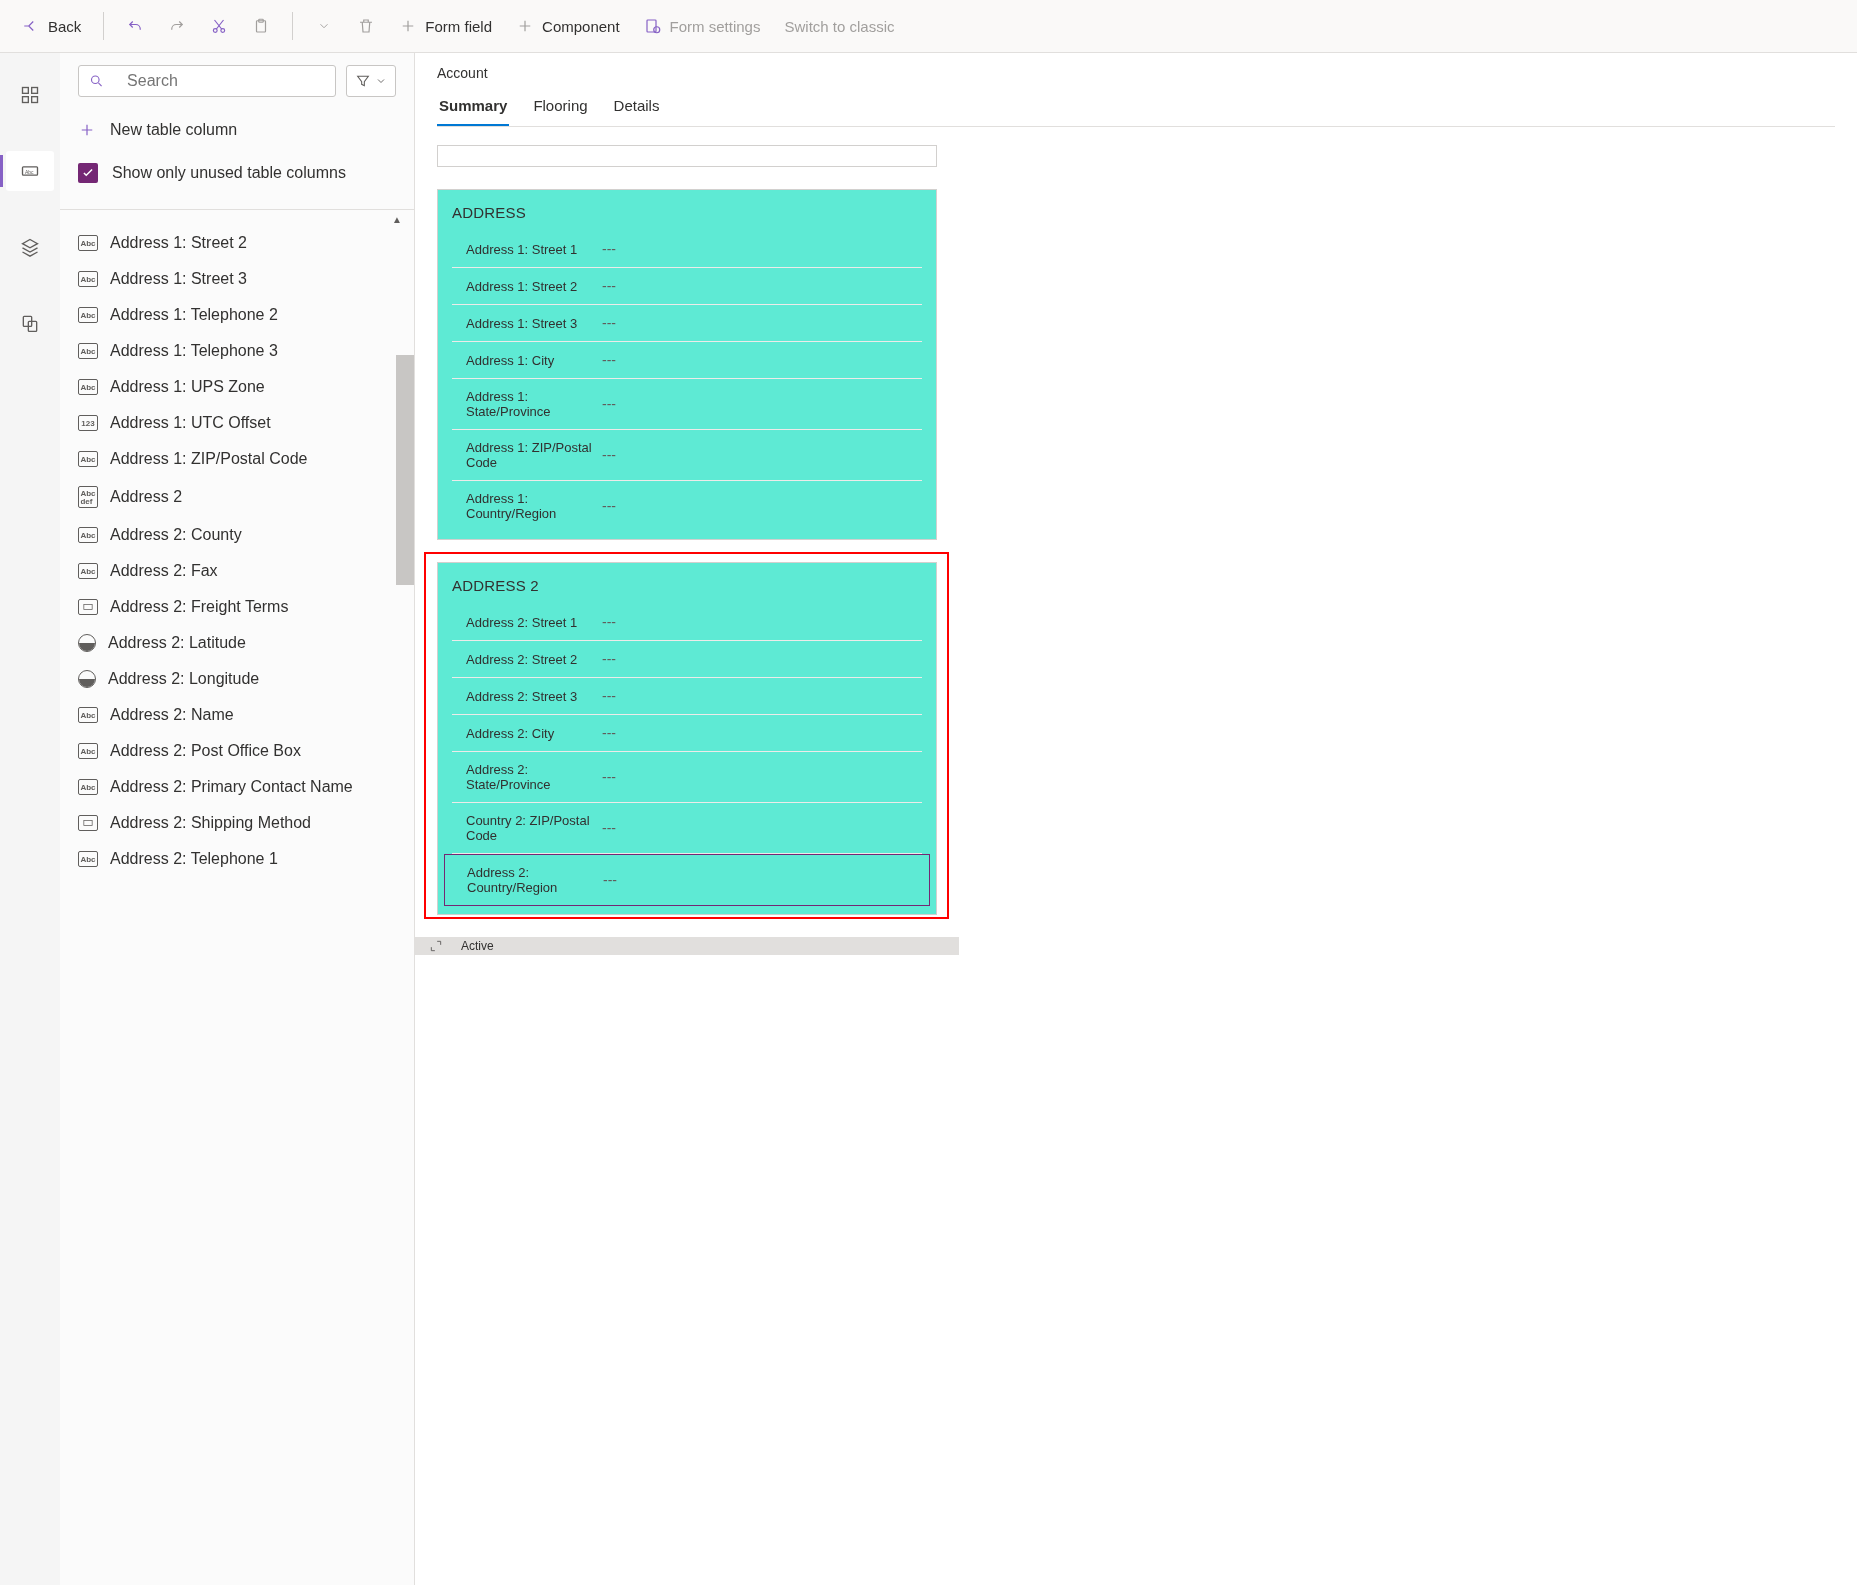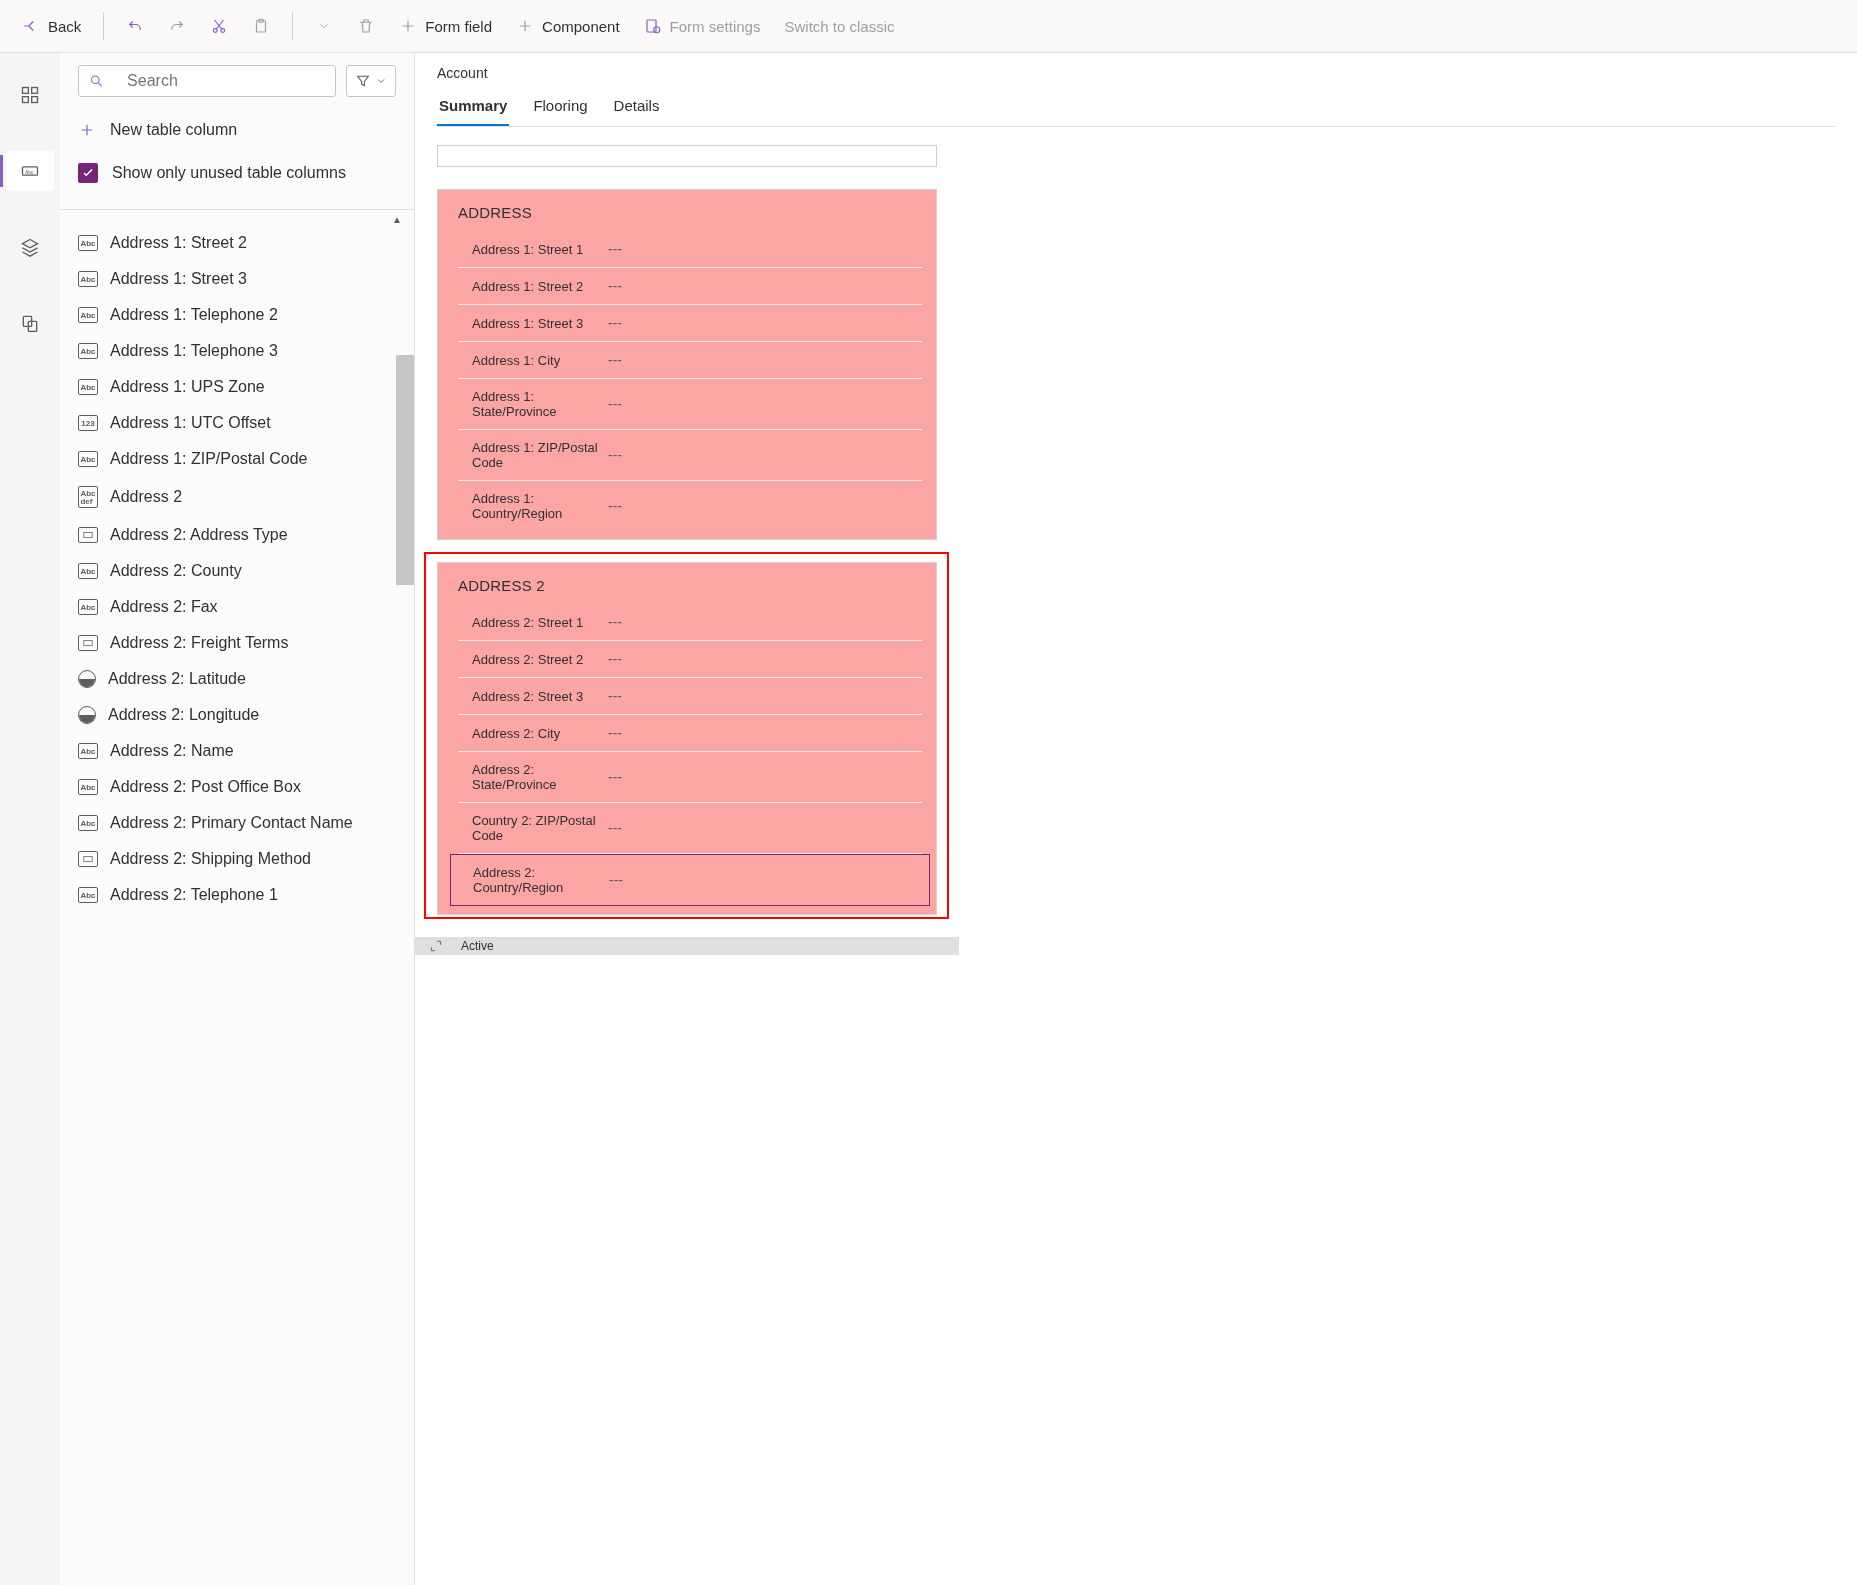--- a/index.html
+++ b/index.html
@@ -55,21 +55,21 @@
 
 .canvas { flex: 1; background: #fff; display: flex; flex-direction: column; }
 .canvhead { padding: 12px 22px 0 22px; }
 .breadcrumb { font-size: 14px; color: #323130; margin-bottom: 10px; }
 .tabs { display: flex; gap: 22px; border-bottom: 1px solid #e1dfdd; }
 .tab { padding: 6px 2px 10px 2px; font-size: 15px; color: #323130; cursor: pointer; border-bottom: 2px solid transparent; }
 .tab.active { border-bottom-color: #0078d4; font-weight: 600; }
 
 .canvbody { flex: 1; overflow: auto; padding: 18px 22px 0 22px; position: relative; }
 
-.section { border: 1px solid #d2d0ce; margin-bottom: 22px; padding: 14px 14px 8px 20px; background: #fca5a5; }
+.section { border: 1px solid #d2d0ce; margin-bottom: 22px; padding: 14px 14px 8px 14px; background: #5eead4; }
 .secempty { height: 22px; border: 1px solid #d2d0ce; margin-bottom: 22px; }
 .sectitle { font-size: 15px; color: #323130; margin-bottom: 10px; letter-spacing: 0.2px; }
 .fieldrow { display: flex; align-items: center; padding: 10px 0; border-bottom: 1px solid #edebe9; }
 .fieldrow:last-child { border-bottom: none; }
 .fieldrow.selected { border: 1px solid #742774; padding: 10px 8px; margin: 0 -8px; }
 .fldlabel { flex: 0 0 150px; font-size: 13px; color: #323130; padding-left: 14px; }
 .fldval { font-size: 14px; color: #605e5c; }
 
 .highlight { border: 2px solid #ff0000; position: absolute; pointer-events: none; }
 
@@ -266,28 +266,20 @@
             </div>
             <div class="colitem">
               <span class="colico abc">Abc</span>
               <span>Address 1: ZIP/Postal Code</span>
             </div>
             <div class="colitem">
               <span class="colico" style="height:22px; line-height:8px; padding-top:1px;">Abc<br>def</span>
               <span>Address 2</span>
             </div>
             <div class="colitem">
-              <span class="colico opt">
-                <svg viewBox="0 0 24 24" width="12" height="10" fill="none" stroke="#605e5c" stroke-width="1.8">
-                  <rect x="2" y="6" width="20" height="12"></rect>
-                </svg>
-              </span>
-              <span>Address 2: Address Type</span>
-            </div>
-            <div class="colitem">
               <span class="colico abc">Abc</span>
               <span>Address 2: County</span>
             </div>
             <div class="colitem">
               <span class="colico abc">Abc</span>
               <span>Address 2: Fax</span>
             </div>
             <div class="colitem">
               <span class="colico opt">
                 <svg viewBox="0 0 24 24" width="12" height="10" fill="none" stroke="#605e5c" stroke-width="1.8">

